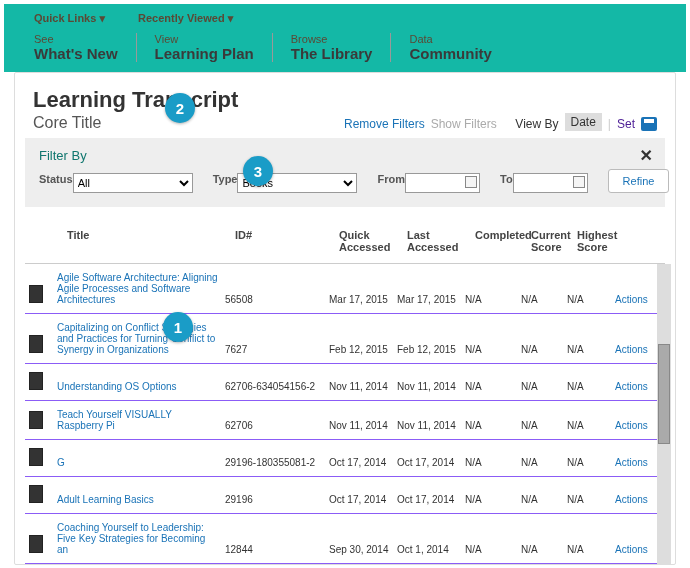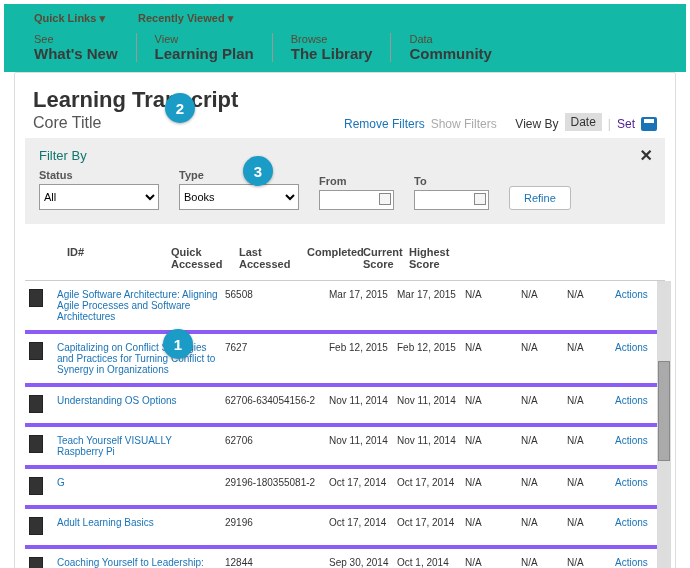--- a/index.html
+++ b/index.html
@@ -22,38 +22,38 @@
 .sfilters{color:#aaa}
 .viewby{color:#333}
 .date{background:#ddd;padding:2px 6px;cursor:pointer}
 .setlink{color:#4c1d95;cursor:pointer}
 .print-icn{width:16px;height:14px;background:#1a73b7;border-radius:2px;display:inline-block;cursor:pointer;position:relative}
 .print-icn:before{content:"";position:absolute;top:2px;left:3px;width:10px;height:4px;background:#fff}
 .filterbar{background:#eee;margin:0 10px;padding:10px 14px 14px;position:relative}
 .fbtitle{font-size:13px;color:#0f766e;margin-bottom:6px}
 .closex{position:absolute;top:8px;right:12px;font-size:16px;font-weight:bold;cursor:pointer;color:#333}
 .filters{display:flex;gap:20px;align-items:flex-end}
-.fcol{display:flex;flex-direction:column;font-size:11px;color:#555}
+.fcol{display:flex;flex-direction:row;font-size:11px;color:#555}
 .fcol label{margin-bottom:3px;font-weight:bold}
-.fsel{width:120px;height:26px;border:1px solid #999;font-size:11px;background:#fff}
+.fsel{width:120px;height:20px;border:1px solid #999;font-size:11px;background:#fff}
 .fdate{width:75px;height:20px;border:1px solid #999;font-size:11px;position:relative;background:#fff}
 .cal{position:absolute;right:2px;top:2px;width:12px;height:12px;border:1px solid #888;background:#f5f5f5}
 .refine{height:24px;padding:0 14px;border:1px solid #bbb;border-radius:3px;background:#fff;color:#1a73b7;font-size:11px;cursor:pointer}
 .thead{display:flex;padding:8px 10px 10px 14px;font-size:11px;font-weight:bold;color:#444;border-bottom:1px solid #ccc;margin:14px 10px 0}
 .c-icon{width:28px}
 .c-title{width:168px}
 .c-id{width:104px}
 .c-fa{width:68px}
 .c-la{width:68px}
 .c-comp{width:56px}
 .c-cs{width:46px}
 .c-hs{width:48px}
 .c-act{width:30px}
 .tbody{margin:0 10px;position:relative}
-.row{display:flex;align-items:flex-start;padding:8px 4px 8px 4px;font-size:10px;color:#333;border-bottom:4px solid #8b5cf6}
+.row{display:flex;align-items:flex-end;padding:8px 4px 8px 4px;font-size:10px;color:#333;border-bottom:1px solid #8b5cf6}
 .row .c-title{color:#1a73b7;cursor:pointer;padding-right:6px}
 .row .c-act{color:#1a73b7;cursor:pointer}
 .bicon{width:14px;height:18px;background:#333;border:1px solid #222;display:inline-block}
 .scroll-track{position:absolute;right:-6px;top:0;bottom:0;width:14px;background:#ddd}
 .scroll-thumb{position:absolute;right:-5px;top:80px;width:12px;height:100px;background:#aaa;border:1px solid #888}
 .callout{position:absolute;width:30px;height:30px;border-radius:50%;background:#1a9cc7;color:#fff;font-size:15px;font-weight:bold;display:flex;align-items:center;justify-content:center;z-index:50;box-shadow:0 1px 3px rgba(0,0,0,0.3)}
 .rel{position:relative}
 </style>
 </head>
 <body>
@@ -126,20 +126,21 @@
               <span class="cal"></span>
             </div>
         </div>
         <button class="refine">Refine</button>
       </div>
       <div class="callout" style="top:18px;left:218px">3</div>
     </div>
 
     <div class="thead">
       <div class="c-icon"></div>
+      <div class="c-title">Title</div>
       <div class="c-id">ID#</div>
       <div class="c-fa">Quick Accessed</div>
       <div class="c-la">Last Accessed</div>
       <div class="c-comp">Completed</div>
       <div class="c-cs">Current Score</div>
       <div class="c-hs">Highest Score</div>
       <div class="c-act"></div>
     </div>
 
     <div class="tbody rel" id="tbody">

